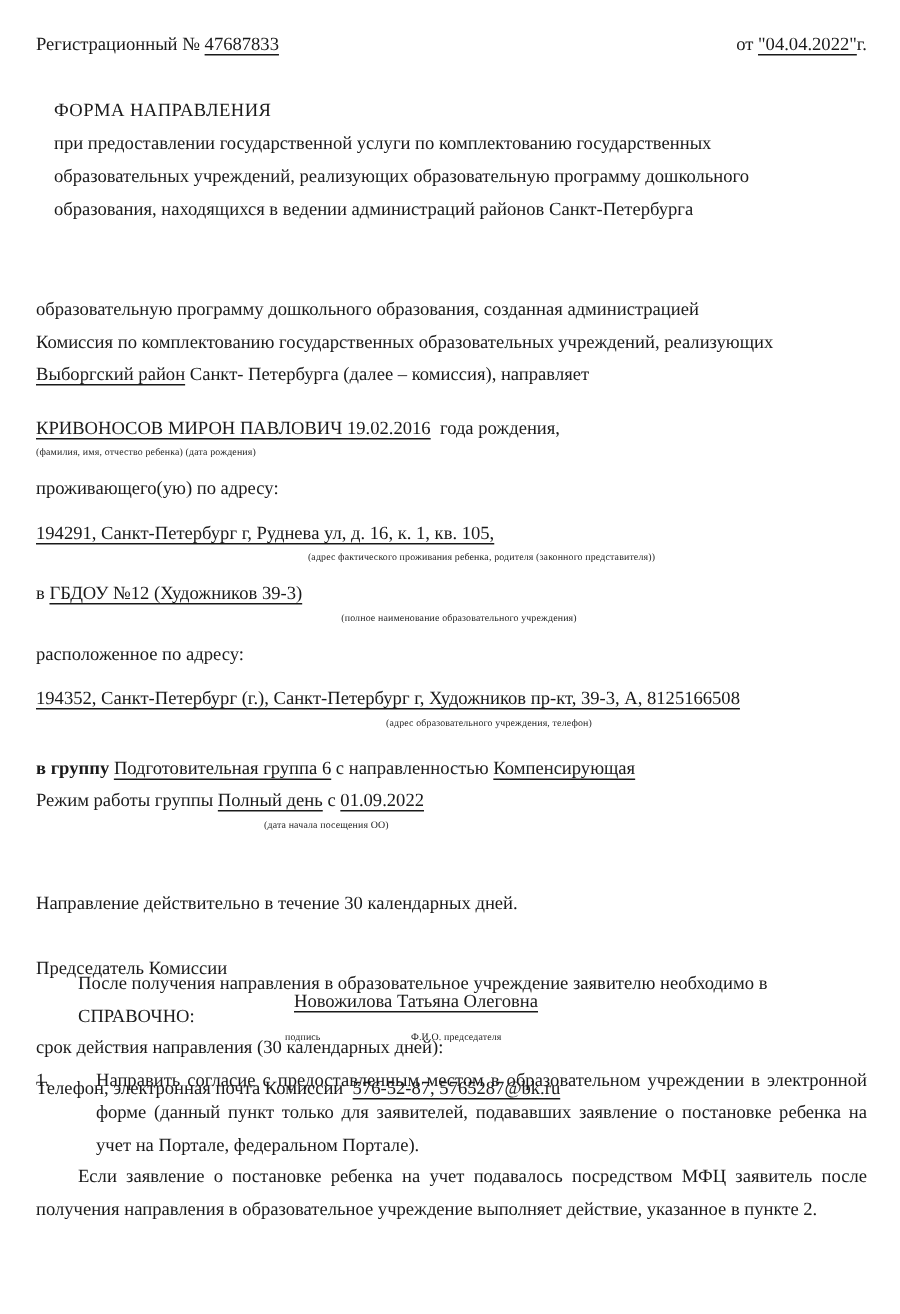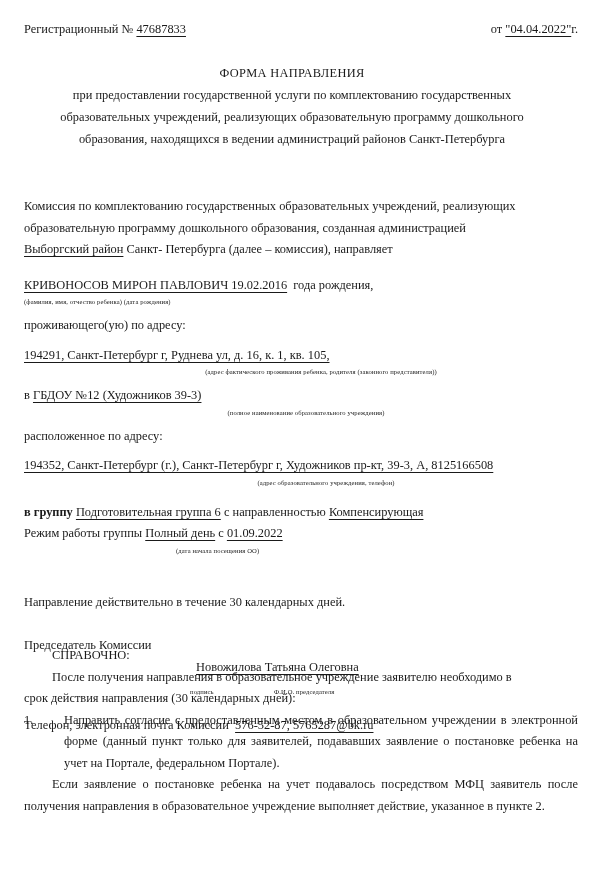--- a/index.html
+++ b/index.html
@@ -53,21 +53,21 @@
     align-items: baseline;
     font-size: 12.4px;
   }
 
   
   .title-block {
     position: absolute;
     top: 62px;
     left: 36px;
     right: 52px;
-    text-align: center;
+    text-align: left;
     line-height: 22px;
   }
   .title-main { letter-spacing: 0.3px; }
 
   
   .body-block {
     position: absolute;
     top: 196px;
     left: 24px;
     right: 22px;
@@ -144,22 +144,22 @@
   <div class="title-block">
     <div class="title-main">ФОРМА НАПРАВЛЕНИЯ</div>
     <div>при предоставлении государственной услуги по комплектованию государственных</div>
     <div>образовательных учреждений, реализующих образовательную программу дошкольного</div>
     <div>образования, находящихся в ведении администраций районов Санкт-Петербурга</div>
   </div>
 
   <div class="body-block">
 
     <div>
+      <div class="line">образовательную программу дошкольного образования, созданная администрацией</div>
       <div class="line">Комиссия по комплектованию государственных образовательных учреждений, реализующих</div>
-      <div class="line">образовательную программу дошкольного образования, созданная администрацией</div>
       <div class="row">
         <span class="u">Выборгский район</span>
         <span>&nbsp;</span>
         <span>Санкт- Петербурга (далее – комиссия), направляет</span>
       </div>
     </div>
 
     <div class="sp-md"></div>
 
     <div class="row">
@@ -243,22 +243,22 @@
 
     <div class="row">
       <span>Телефон, электронная почта Комиссии</span>
       <span>&nbsp;&nbsp;</span>
       <span class="u">576-52-87, 5765287@bk.ru</span>
     </div>
 
   </div>
 
   <div class="ref-block">
+    <div class="ind">После получения направления в образовательное учреждение заявителю необходимо в</div>
     <div class="ind">СПРАВОЧНО:</div>
-    <div class="ind">После получения направления в образовательное учреждение заявителю необходимо в</div>
     <div>срок действия направления (30 календарных дней):</div>
     <div class="num-item">
       <span class="num">1.</span>
       <span class="txt">Направить согласие с предоставленным местом в образовательном учреждении в электронной форме (данный пункт только для заявителей, подававших заявление о постановке ребенка на учет на Портале, федеральном Портале).</span>
     </div>
     <div class="ind">Если заявление о постановке ребенка на учет подавалось посредством МФЦ заявитель после получения направления в образовательное учреждение выполняет действие, указанное в пункте 2.</div>
   </div>
 
 </div>
 

